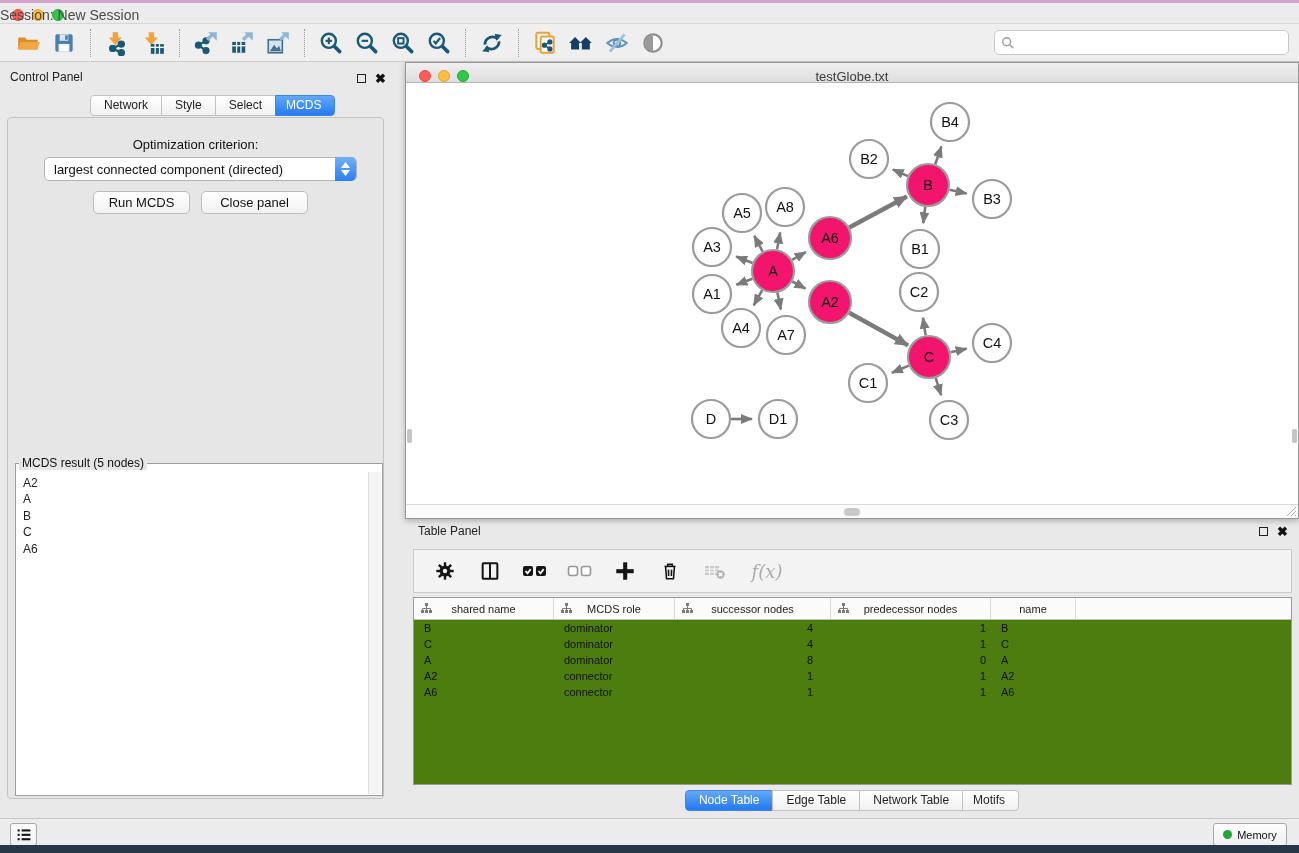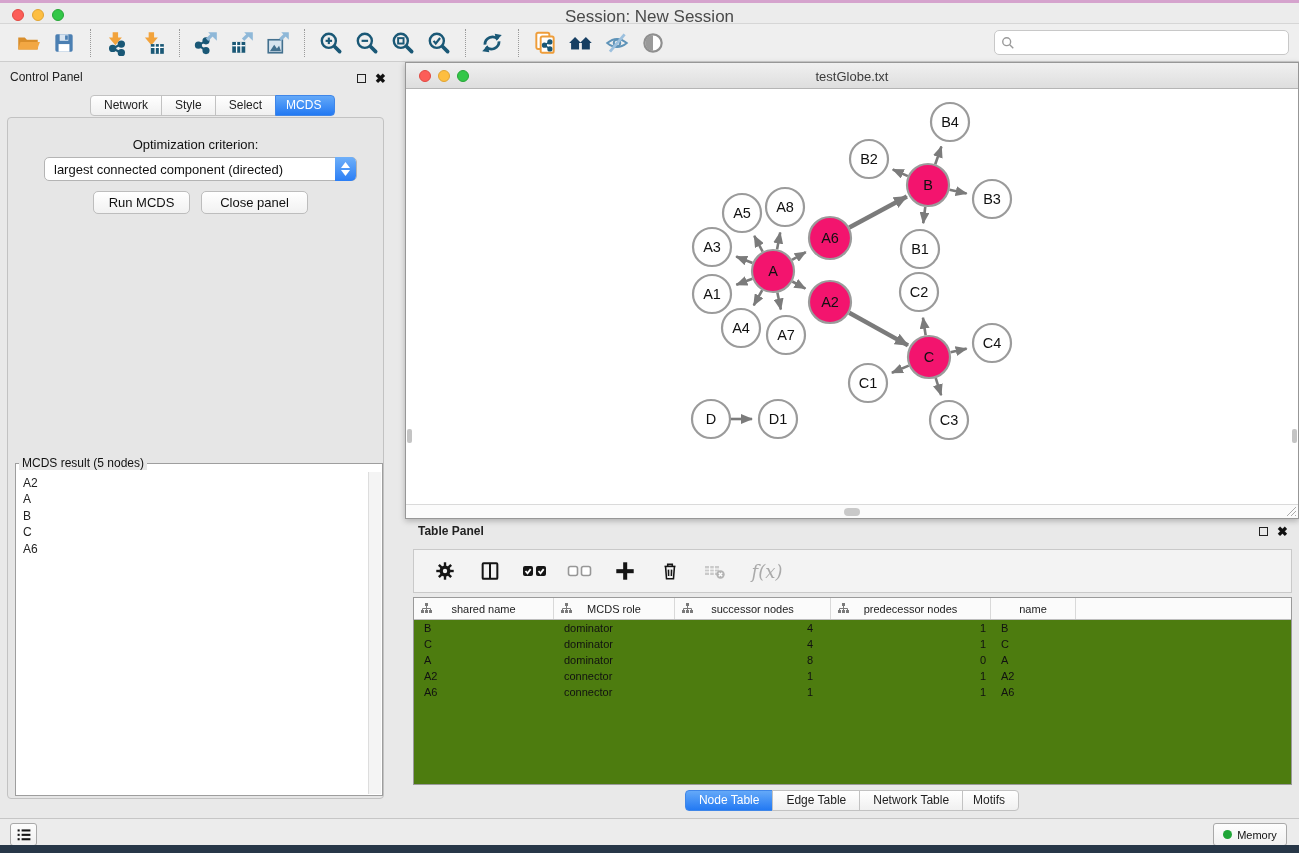--- a/index.html
+++ b/index.html
@@ -3,22 +3,22 @@
 <meta charset="utf-8">
 <style>
   html,body{margin:0;padding:0;background:#555;}
   *{box-sizing:border-box;}
   #app{position:relative;width:1299px;height:853px;background:#e9e9e9;
        font-family:"Liberation Sans",sans-serif;overflow:hidden;color:#222;}
 
   
   .titlebar{position:absolute;left:0;top:0;width:100%;height:24px;background:#ececec;
             border-top:3px solid #d5a3cd;border-bottom:1px solid #d6d6d6;}
-  .titlebar .title{position:absolute;left:0;right:0;top:4px;text-align:center;
-            font-size:17px;color:#4a4a4a;}
+  .titlebar .title{position:absolute;left:0;right:0;top:4px;text-align:left;
+            font-size:14px;color:#4a4a4a;}
   .lights{position:absolute;left:12px;top:6px;display:flex;gap:8px;}
   .light{width:12px;height:12px;border-radius:50%;}
   .light.red{background:#fc5d58;border:1px solid #e14942;}
   .light.yellow{background:#fdbe41;border:1px solid #e0a433;}
   .light.green{background:#33c748;border:1px solid #27a537;}
 
   
   .toolbar{position:absolute;left:0;top:24px;width:100%;height:38px;background:#efefef;
            border-bottom:1px solid #cdcdcd;display:flex;align-items:center;padding-left:10px;}
   .tbtn{width:36px;height:32px;display:flex;align-items:center;justify-content:center;
@@ -65,33 +65,33 @@
        border:1px solid #9e9e9e;background:#fff;padding:0;}
   fieldset.result legend{font-size:12px;color:#111;padding:0 3px;margin-left:3px;background:#e6e6e6;}
   .result-list{position:absolute;left:1px;top:2px;right:15px;bottom:1px;overflow:hidden;
        font-size:12px;line-height:16.4px;padding:3px 0 0 6px;background:#fff;}
   .result-scroll{position:absolute;top:2px;right:1px;bottom:1px;width:13px;background:#f4f4f4;
        border-left:1px solid #ddd;}
 
   
   .net-win{position:absolute;left:405px;top:62px;width:894px;height:457px;background:#fff;
            border:1px solid #979797;box-shadow:0 2px 6px rgba(0,0,0,.25);}
-  .net-title{position:absolute;left:0;top:0;width:100%;height:26px;
+  .net-title{position:absolute;left:0;top:0;width:100%;height:20px;
            background:linear-gradient(#f0f0f0,#dedede);border-bottom:1px solid #b5b5b5;}
   .net-title .lights{top:7px;left:13px;gap:7px;}
   .net-title .title{position:absolute;left:0;right:0;top:6px;text-align:center;font-size:13px;color:#3c3c3c;}
   .net-canvas{position:absolute;left:0;top:26px;width:892px;height:415px;background:#fff;overflow:hidden;}
   .net-hscroll{position:absolute;left:0;bottom:0;width:892px;height:14px;background:#fbfbfb;
            border-top:1px solid #dadada;}
   .net-hthumb{position:absolute;left:438px;top:3px;width:16px;height:8px;background:#c9c9c9;border-radius:4px;}
   .v-thumb{position:absolute;width:5px;height:14px;background:#c4c4c4;border-radius:2px;top:340px;}
   .grip{position:absolute;right:1px;bottom:1px;}
 
   
-  .tp-title{position:absolute;left:418px;top:524px;font-size:12px;color:#222;font-weight:bold;}
+  .tp-title{position:absolute;left:418px;top:524px;font-size:12px;color:#222;}
   .tp-float{left:1259px;top:527px;}
   .tp-close{left:1277px;top:525px;}
   .tp-toolbar{position:absolute;left:413px;top:549px;width:879px;height:44px;background:#f3f3f3;
           border:1px solid #c9c9c9;display:flex;align-items:center;gap:19px;padding-left:18px;}
   .tp-ico{display:flex;align-items:center;justify-content:center;width:26px;height:26px;}
   .fx{font-family:"DejaVu Serif",serif;font-style:italic;font-size:18px;color:#aaa;}
 
   .table-wrap{position:absolute;left:413px;top:597px;width:879px;height:188px;background:#4d7c0f;
           border:1px solid #9a9a9a;overflow:hidden;}
   .thead{display:flex;height:22px;background:#fbfbfb;border-bottom:1px solid #bdbdbd;}

